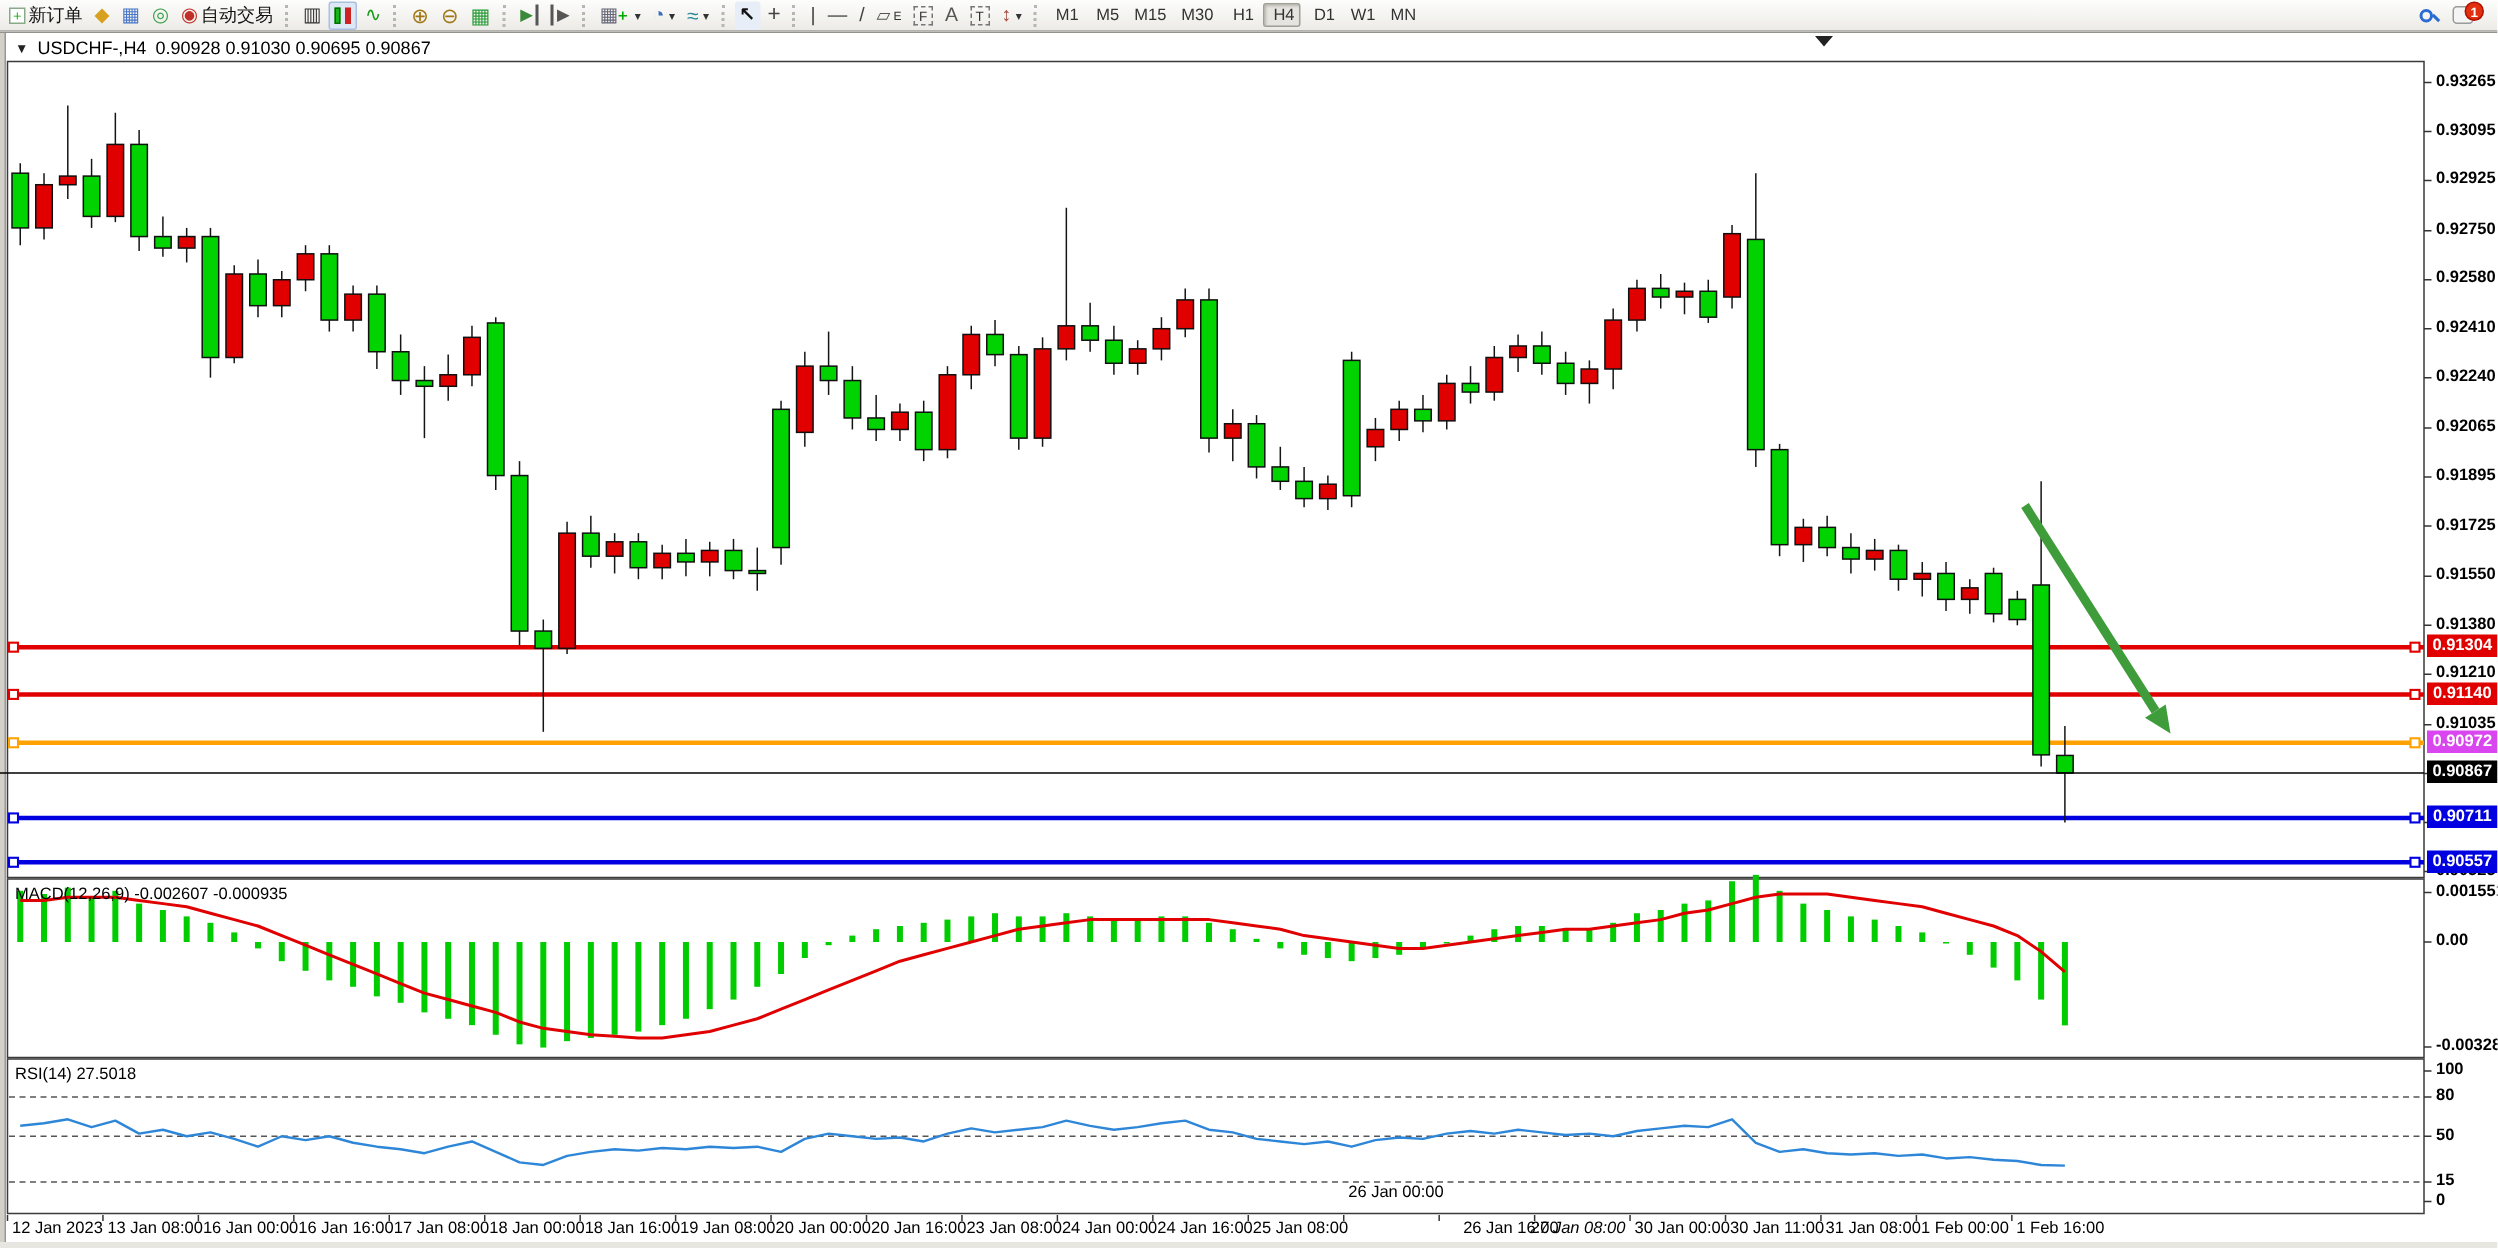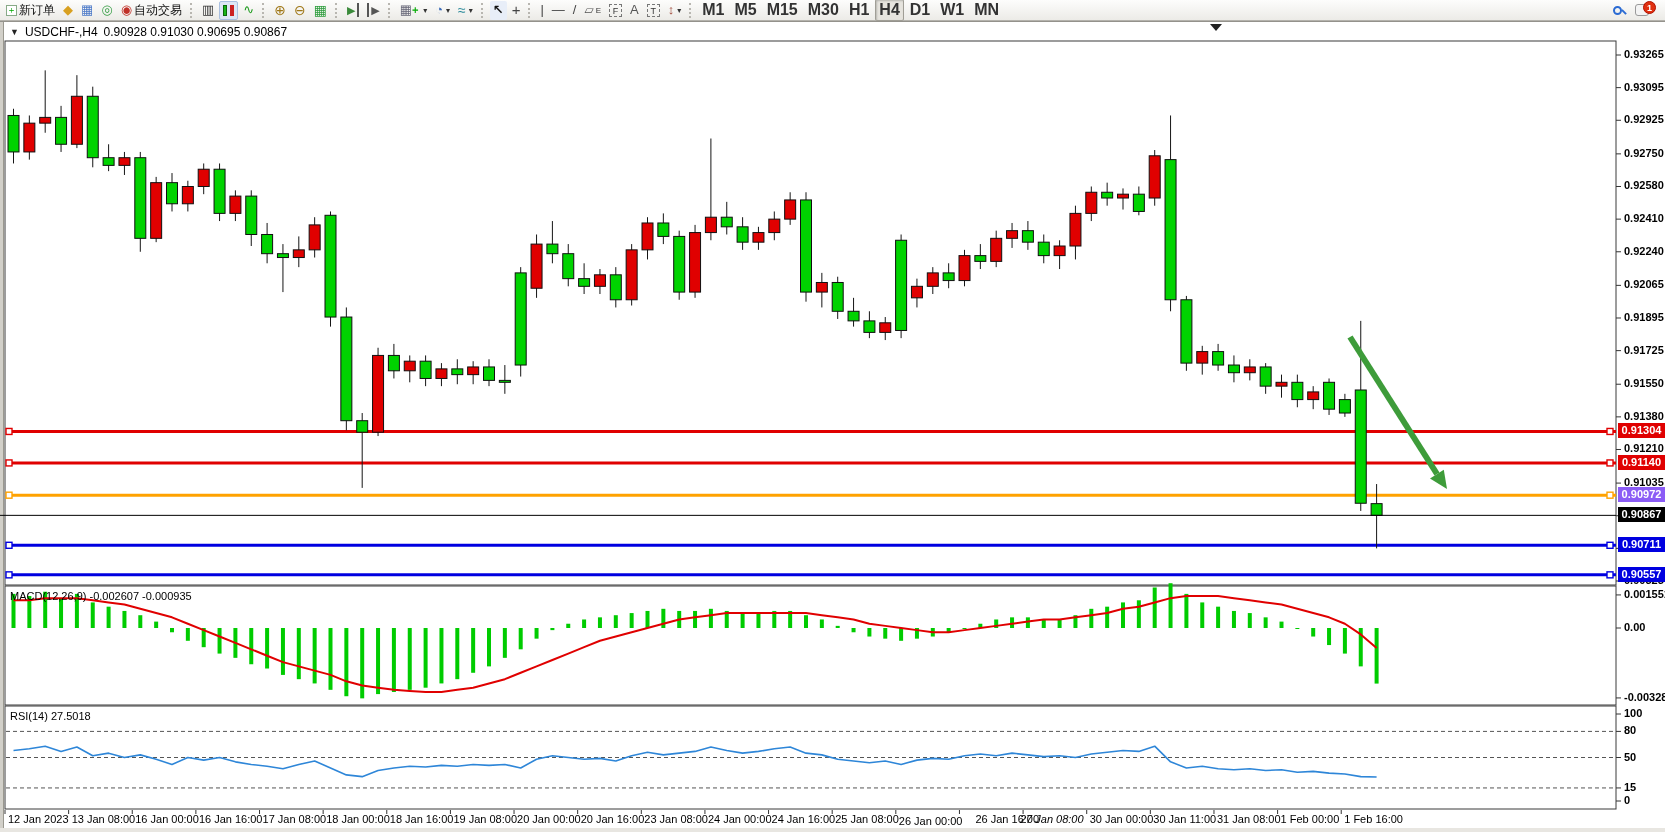--- a/index.html
+++ b/index.html
@@ -9,21 +9,21 @@
 .toolbar{position:absolute;left:0;top:0;width:1665px;height:21px;background:linear-gradient(#fdfdfc,#ecebe7);border-bottom:1px solid #b4b2ac;display:flex;align-items:center;padding:0 3px;gap:2px;z-index:50}
 .tb{display:inline-flex;align-items:center;gap:2px;height:19px;padding:0 3px;border-radius:2px;cursor:default;white-space:nowrap}
 .tb .lbl{font-size:12px;color:#111}
 .sep{width:4px;height:15px;border-left:2px dotted #b8b6b0;margin:0 3px}
 .g{font-size:12px;line-height:14px;color:#444}
 .ic{position:relative;display:inline-block}
 .sq{display:inline-block;width:11px;height:11px;border:1px solid #888}
 .cndl{display:inline-block;width:4px;height:11px;background:#18b518;border:1px solid #0a680a;box-shadow:7px 0 0 #cc2222;margin-right:7px}
 .fibo{display:inline-block;width:13px;height:13px;border:1px dashed #777;font-size:9px;line-height:12px;text-align:center;color:#333}
 .caret{font-size:8px;color:#333;margin-left:1px}
-.tf{min-width:25px;padding:1px 3px;font-size:16px;font-weight:bold;color:#333;text-align:right;border:1px solid transparent;border-radius:2px}
+.tf{min-width:25px;padding:1px 3px;font-size:11px;font-weight:normal;color:#333;text-align:right;border:1px solid transparent;border-radius:2px}
 .tf.on{background:#e6e4de;border-color:#a09e96;box-shadow:inset 1px 1px 2px rgba(0,0,0,.2)}
 .spacer{flex:1}
 .mag{width:9px;height:9px;border:2px solid #2b6bd3;border-radius:50%;display:inline-block}
 .magtail{width:6px;height:2px;background:#2b6bd3;display:inline-block;transform:rotate(45deg);margin-left:-3px;margin-bottom:-4px}
 .chatic{position:relative;width:14px;height:12px;border:1px solid #9a9a9a;border-radius:3px;background:#f4f4f4;display:inline-block}
 .chatbadge{position:absolute;top:-4px;right:-8px;min-width:13px;height:13px;background:#e03010;border:1px solid #b01000;color:#fff;font-size:9px;font-weight:bold;line-height:12px;text-align:center;border-radius:50%}
 
 .chartwin{position:absolute;left:0;top:21px;width:1665px;height:811px;background:#fff;border-top:1px solid #94928c;z-index:1}
 .left-gutter{position:absolute;left:0;top:22px;width:4px;height:810px;background:#d2d0c9;border-right:1px solid #9a988f;z-index:2}
 .bottom-strip{position:absolute;left:0;top:828px;width:1665px;height:4px;background:#e8e6e1;z-index:2}
@@ -553,29 +553,29 @@
     <div class="t-label" style="left: 262.52px; top: 813px;">17 Jan 08:00</div>
     <div class="t-label" style="left: 326.15px; top: 813px;">18 Jan 00:00</div>
     <div class="t-label" style="left: 389.78px; top: 813px;">18 Jan 16:00</div>
     <div class="t-label" style="left: 453.41px; top: 813px;">19 Jan 08:00</div>
     <div class="t-label" style="left: 517.04px; top: 813px;">20 Jan 00:00</div>
     <div class="t-label" style="left: 580.67px; top: 813px;">20 Jan 16:00</div>
     <div class="t-label" style="left: 644.3px; top: 813px;">23 Jan 08:00</div>
     <div class="t-label" style="left: 707.93px; top: 813px;">24 Jan 00:00</div>
     <div class="t-label" style="left: 771.56px; top: 813px;">24 Jan 16:00</div>
     <div class="t-label" style="left: 835.19px; top: 813px;">25 Jan 08:00</div>
-    <div class="t-label" style="left: 898.82px; top: 815px;">26 Jan 00:00</div>
+    <div class="t-label" style="left: 898.82px; top: 789px;">26 Jan 00:00</div>
     <div class="t-label" style="left: 962.45px; top: 813px; padding-left: 13px;">26 Jan 16:00</div>
     <div class="t-label" style="left: 1020px; top: 813px; font-style: italic;">27 Jan 08:00</div>
     <div class="t-label" style="left: 1089.71px; top: 813px;">30 Jan 00:00</div>
     <div class="t-label" style="left: 1153.34px; top: 813px;">30 Jan 11:00</div>
     <div class="t-label" style="left: 1216.97px; top: 813px;">31 Jan 08:00</div>
     <div class="t-label" style="left: 1280.6px; top: 813px;">1 Feb 00:00</div>
     <div class="t-label" style="left: 1344.23px; top: 813px;">1 Feb 16:00</div>
   </div>
 <div id="gen-badges">
     <div class="badge" style="left: 1618px; top: 423.453px; background: rgb(224, 0, 0);">0.91304</div>
     <div class="badge" style="left: 1618px; top: 454.936px; background: rgb(224, 0, 0);">0.91140</div>
-    <div class="badge" style="left: 1618px; top: 487.187px; background: #8b5cf6;">0.90972</div>
+    <div class="badge" style="left: 1618px; top: 487.187px; background: #d946ef;">0.90972</div>
     <div class="badge" style="left: 1618px; top: 537.291px; background: rgb(0, 0, 224);">0.90711</div>
     <div class="badge" style="left: 1618px; top: 566.855px; background: rgb(0, 0, 224);">0.90557</div>
     <div class="badge" style="left: 1618px; top: 507.344px; background: rgb(0, 0, 0);">0.90867</div>
   </div>
 
 </body></html>

